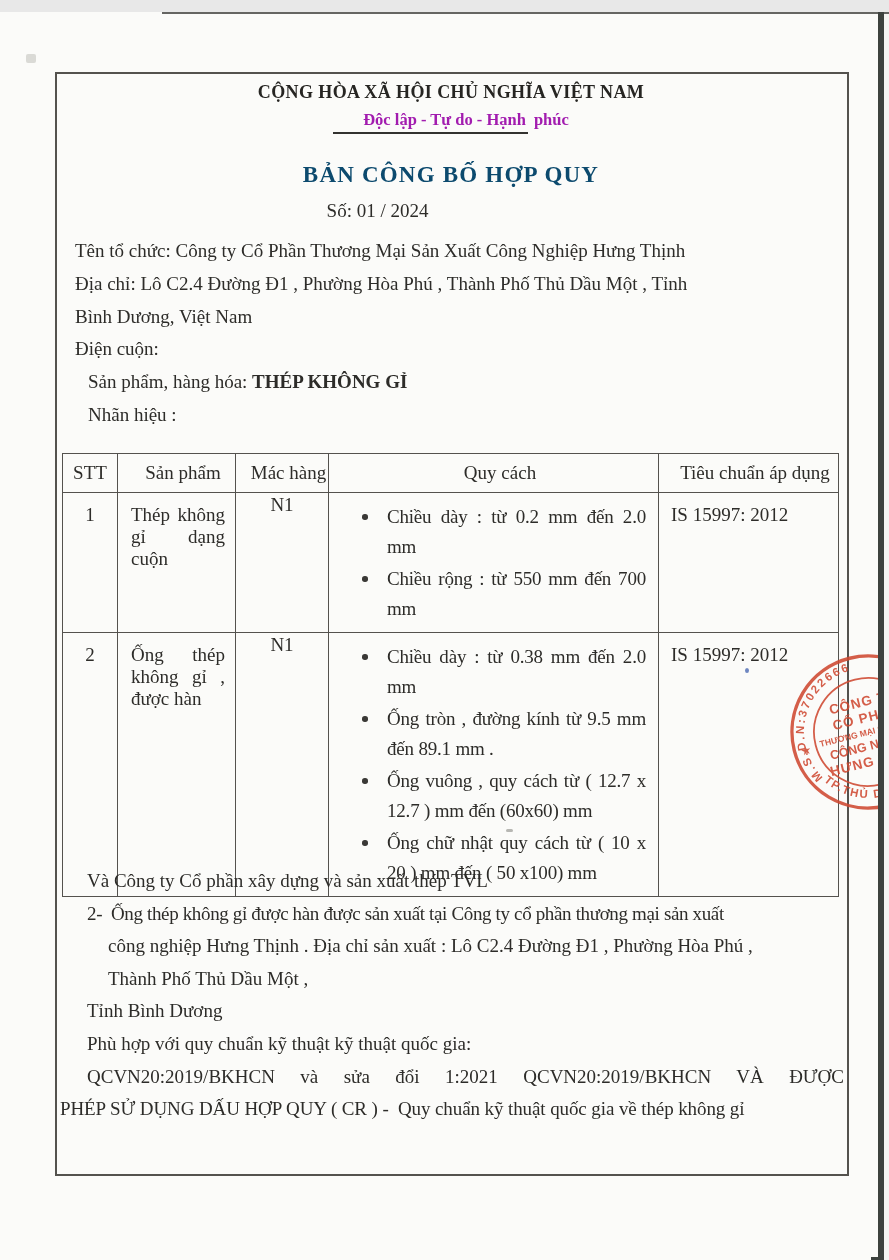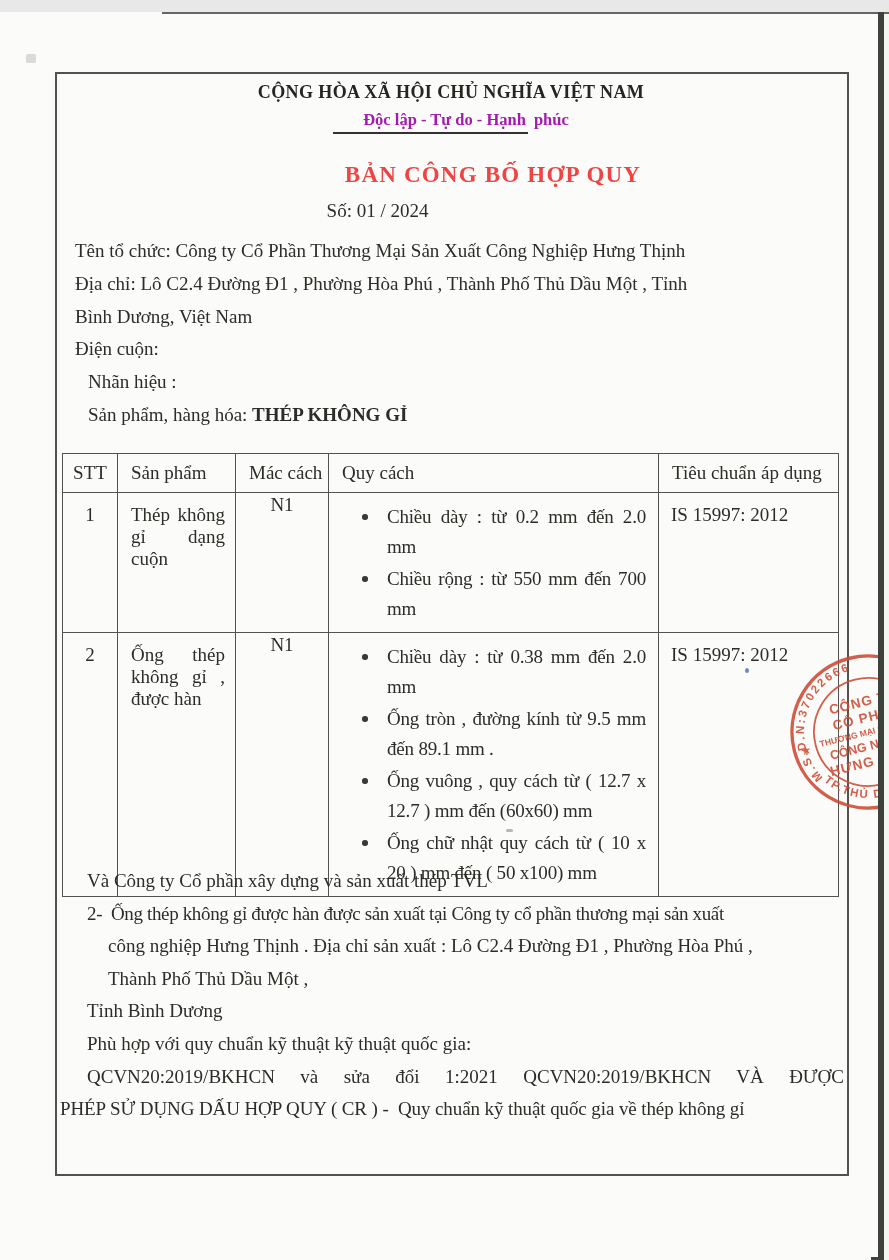--- a/index.html
+++ b/index.html
@@ -22,33 +22,33 @@
   .frame{position:absolute;left:55px;top:60px;width:790px;height:1100px;border:2px solid #54524e;z-index:1;}
 
   
   .nat-header{position:absolute;left:55px;top:70px;width:792px;text-align:center;z-index:2;}
   .nat-line1{font-size:18px;font-weight:bold;color:#262522;letter-spacing:.4px;}
   .motto{margin-top:7px;font-size:16.5px;font-weight:bold;color:#a21caf;}
   .motto-underline{display:inline-block;padding:0 2px 2px 30px;border-bottom:2.5px solid #33322f;}
   .motto-tail{margin-left:6px;}
 
   .doc-title{position:absolute;left:55px;top:150px;width:792px;text-align:center;
-    font-size:23px;font-weight:bold;letter-spacing:1.2px;color:#ef4444;z-index:2;padding-left:42px;}
+    font-size:23px;font-weight:bold;letter-spacing:1.2px;color:#0c4a6e;z-index:2;}
   .doc-no{position:absolute;left:55px;top:188px;width:645px;text-align:center;font-size:19px;z-index:2;}
 
   
   .info{position:absolute;left:75px;top:223px;width:768px;font-size:19px;line-height:32.8px;z-index:2;}
   .info .ind{padding-left:13px;}
   .bold-val{font-weight:bold;}
 
   
   .spec-table{position:absolute;left:62px;top:441px;width:776px;border-collapse:collapse;
     font-size:19px;z-index:2;table-layout:fixed;}
   .spec-table th,.spec-table td{border:1.6px solid #54524e;vertical-align:top;overflow:hidden;}
-  .spec-table th{font-weight:normal;height:38px;vertical-align:middle;text-align:left;padding:0 0 0 13px;}
+  .spec-table th{font-weight:normal;height:38px;vertical-align:middle;text-align:center;padding:0 0 0 13px;}
   .spec-table th.center,.spec-table td.center{text-align:center;padding-left:0;}
   td.c-stt{text-align:center;padding-top:11px;}
   td.c-sp{padding:11px 10px 0 13px;text-align:justify;}
   td.c-mt{text-align:center;}
   td.c-qc{padding:9px 6px 6px 0;}
   td.c-tc{padding:11px 4px 0 12px;}
   tr.row-1 td{height:95px;}
   tr.row-2 td{height:234px;}
   .c-qc ul{margin:0;padding:0;list-style:none;}
   .c-qc li{position:relative;padding-left:58px;padding-right:6px;text-align:justify;
@@ -83,39 +83,39 @@
   </div>
 
   <div class="doc-title">BẢN CÔNG BỐ HỢP QUY</div>
   <div class="doc-no">Số: 01 / 2024</div>
 
   <div class="info">
     <div>Tên tổ chức: Công ty Cổ Phần Thương Mại Sản Xuất Công Nghiệp Hưng Thịnh</div>
     <div>Địa chỉ: Lô C2.4 Đường Đ1 , Phường Hòa Phú , Thành Phố Thủ Dầu Một , Tỉnh</div>
     <div>Bình Dương, Việt Nam</div>
     <div>Điện cuộn:</div>
-    <div class="ind">Nhãn hiệu :</div>
     <div class="ind">
       <span>Sản phẩm, hàng hóa: </span><span class="bold-val">THÉP KHÔNG GỈ</span>
     </div>
+    <div class="ind">Nhãn hiệu :</div>
   </div>
 
   <table class="spec-table">
     <colgroup>
       <col style="width:55px">
         <col style="width:118px">
         <col style="width:93px">
         <col style="width:330px">
         <col style="width:180px">
     </colgroup>
     <thead>
       <tr>
         <th class="center">STT</th>
         <th>Sản phẩm</th>
-        <th>Mác cách</th>
+        <th>Mác hàng</th>
         <th>Quy cách</th>
         <th>Tiêu chuẩn áp dụng</th>
       </tr>
     </thead>
     <tbody>
       <tr class="row-1">
         <td class="c-stt">1</td>
         <td class="c-sp">Thép không gỉ dạng cuộn</td>
         <td class="c-mt">N1</td>
         <td class="c-qc">

